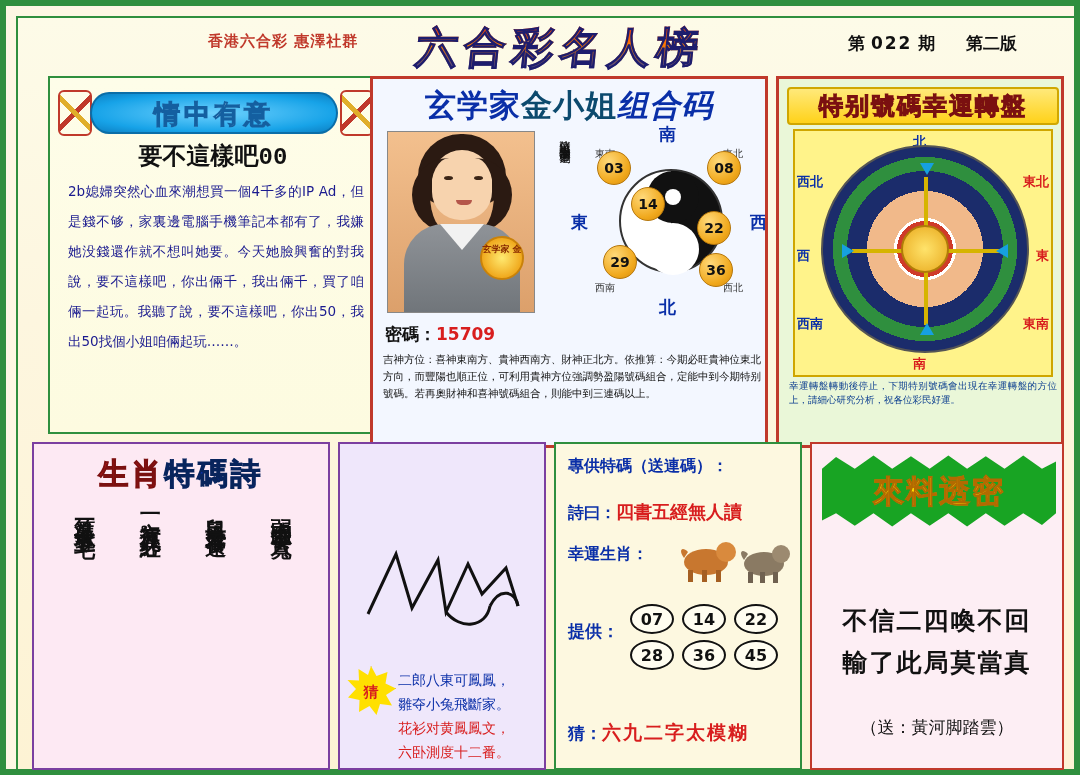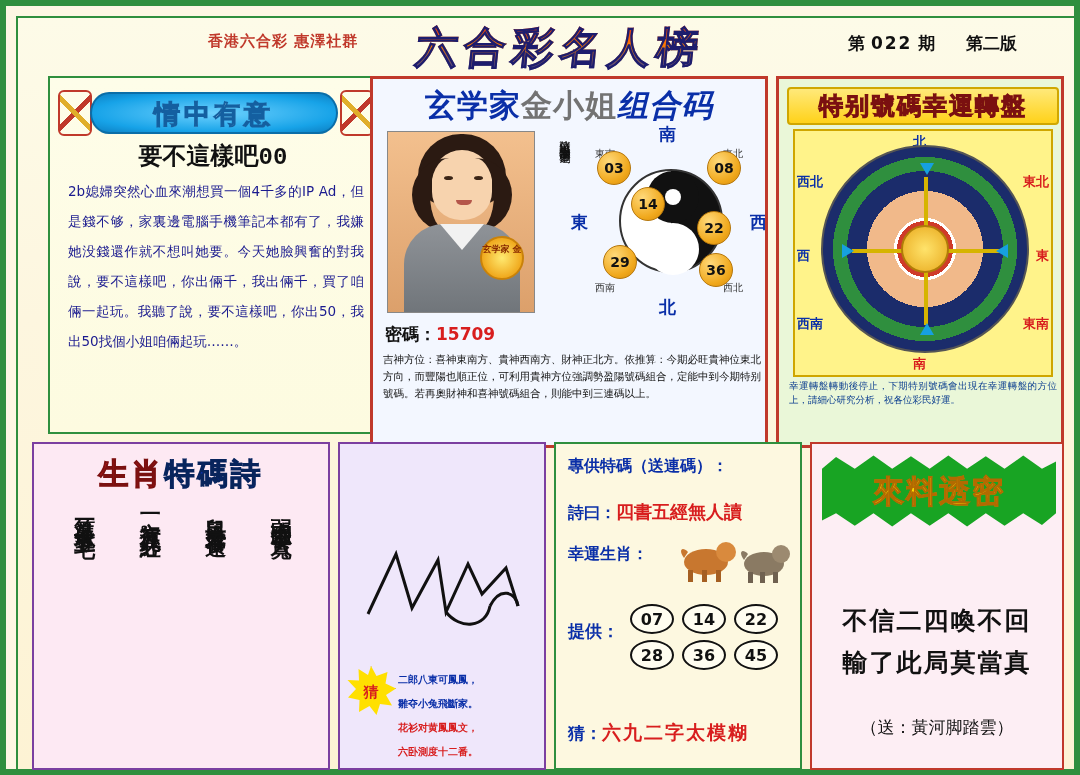--- a/index.html
+++ b/index.html
@@ -98,21 +98,21 @@
     left:352px; top:58px; width:398px; height:372px;
     background:#f3f7ff;
     border:3px solid #c0392b;
   }
   #p2 .title {
     position:absolute; left:0; top:6px; width:100%; text-align:center;
     font-size:31px; font-weight:bold; letter-spacing:1px;
     font-family:"DejaVu Serif","Liberation Serif",serif;
   }
   #p2 .t-a { color:#0a2fa8; }
-  #p2 .t-b { color:#737373;text-align:center; }
+  #p2 .t-b { color:#0c4a6e;text-align:center; }
   #p2 .t-c { color:#0a2fa8;font-style:italic; }
   #p2 .photo {
     position:absolute; left:14px; top:52px; width:148px; height:182px;
     background:linear-gradient(180deg,#f3c08e 0%,#dca06b 100%);
     border:1px solid #888; overflow:hidden;
   }
   #p2 .photo .hair {
     position:absolute; left:30px; top:2px; width:88px; height:72px;
     background:#2b1a12; border-radius:44px 44px 30px 30px;
   }
@@ -299,21 +299,21 @@
     background:#ffe000;
     clip-path:polygon(50% 0%,61% 20%,83% 12%,79% 35%,100% 45%,80% 58%,92% 79%,68% 76%,61% 98%,47% 80%,26% 92%,27% 68%,4% 63%,20% 46%,3% 28%,26% 29%,25% 6%,44% 18%);
     border:1px solid #d8b400;
   }
   #p5 .burst span {
     display:block; text-align:center; line-height:50px; font-size:15px;
     font-weight:bold; color:#d81e1e;
   }
   #p5 .lines {
     position:absolute; left:58px; top:224px; width:146px;
-    font-size:10px; line-height:24px; font-weight:bold;
+    font-size:14px; line-height:24px; font-weight:normal;
     font-family:"DejaVu Serif","Liberation Serif",serif;
   }
   #p5 .lines div:nth-child(1){ color:#0a2fa8; }
   #p5 .lines div:nth-child(2){ color:#0a2fa8; }
   #p5 .lines div:nth-child(3){ color:#d81e1e; }
   #p5 .lines div:nth-child(4){ color:#d81e1e; }
 
   
   #p6 {
     left:536px; top:424px; width:248px; height:328px;

